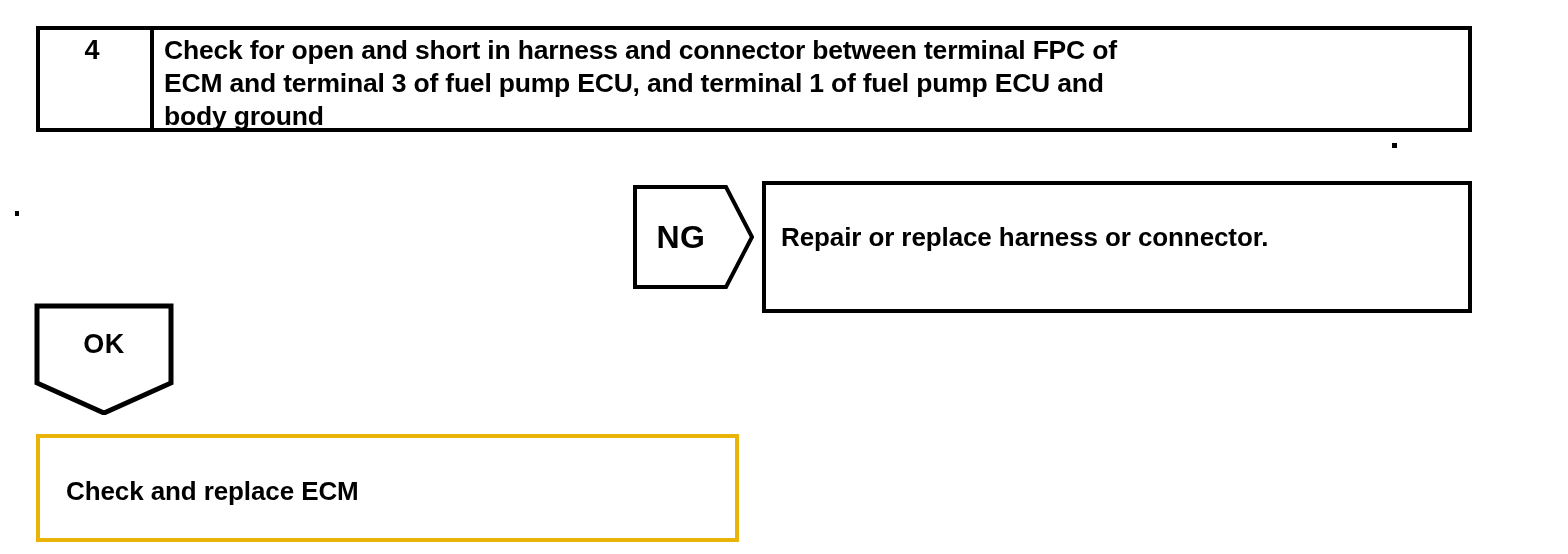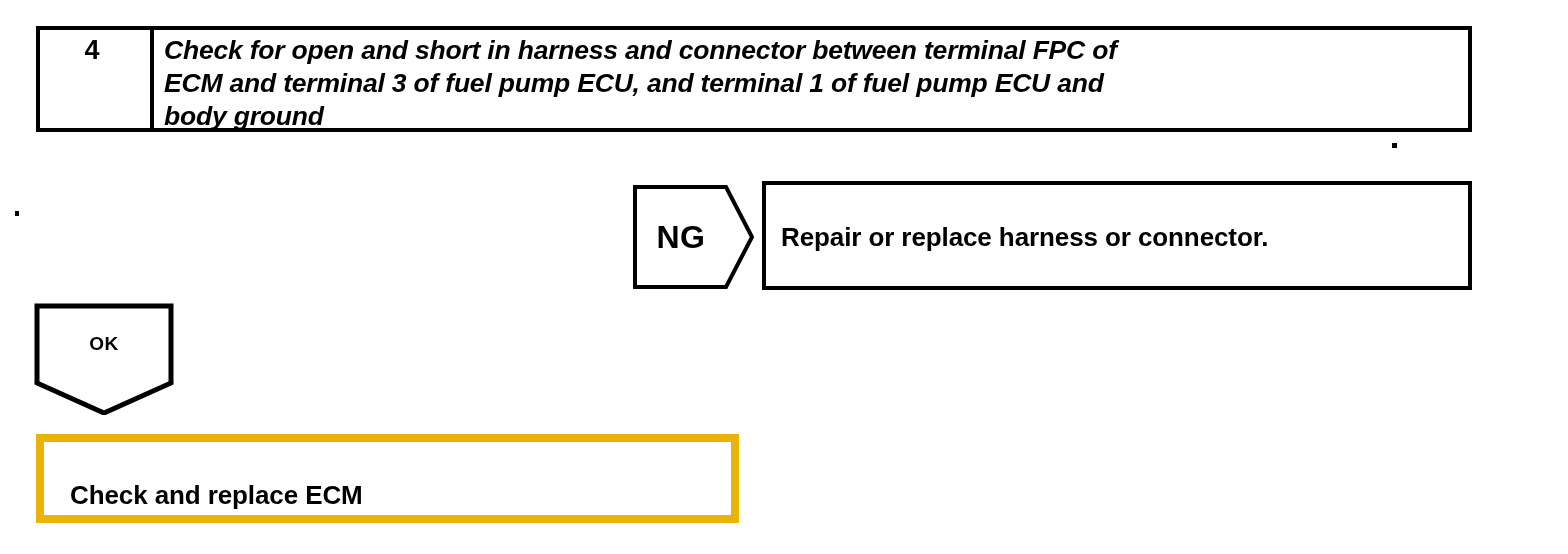--- a/index.html
+++ b/index.html
@@ -44,21 +44,20 @@
     text-align: center;
     font-size: 27px;
     font-weight: bold;
     letter-spacing: 0px;
     line-height: 33px;
   }
   .step-text-cell {
     flex: 1;
     box-sizing: border-box;
     padding: 4px 12px 0 10px;
-    font-style: italic;
   }
   .step-text {
     font-size: 26.5px;
     font-weight: bold;
     line-height: 33px;
     letter-spacing: -0.2px;
     white-space: pre-line;
   }
 
   
@@ -87,21 +86,21 @@
     font-weight: bold;
     letter-spacing: 0.5px;
   }
 
   
   .repair-box {
     position: absolute;
     left: 762px;
     top: 181px;
     width: 710px;
-    height: 109px;
+    height: 132px;
     border: 4px solid #000;
     box-sizing: border-box;
     background: #fff;
   }
   .repair-text {
     position: absolute;
     left: 15px;
     top: 37px;
     font-size: 26px;
     font-weight: bold;
@@ -124,33 +123,33 @@
   }
   .ok-label {
     position: absolute;
     left: 34px;
     top: 303px;
     width: 140px;
     height: 82px;
     display: flex;
     align-items: center;
     justify-content: center;
-    font-size: 19px;
+    font-size: 27px;
     font-weight: bold;
     letter-spacing: 0.5px;
   }
 
   
   .final-box {
     position: absolute;
     left: 36px;
     top: 434px;
     width: 703px;
-    height: 89px;
-    border: 8px solid #eab308;
+    height: 108px;
+    border: 4px solid #eab308;
     box-sizing: border-box;
     background: #fff;
   }
   .final-text {
     position: absolute;
     left: 26px;
     top: 38px;
     font-size: 26px;
     font-weight: bold;
     letter-spacing: -0.1px;

